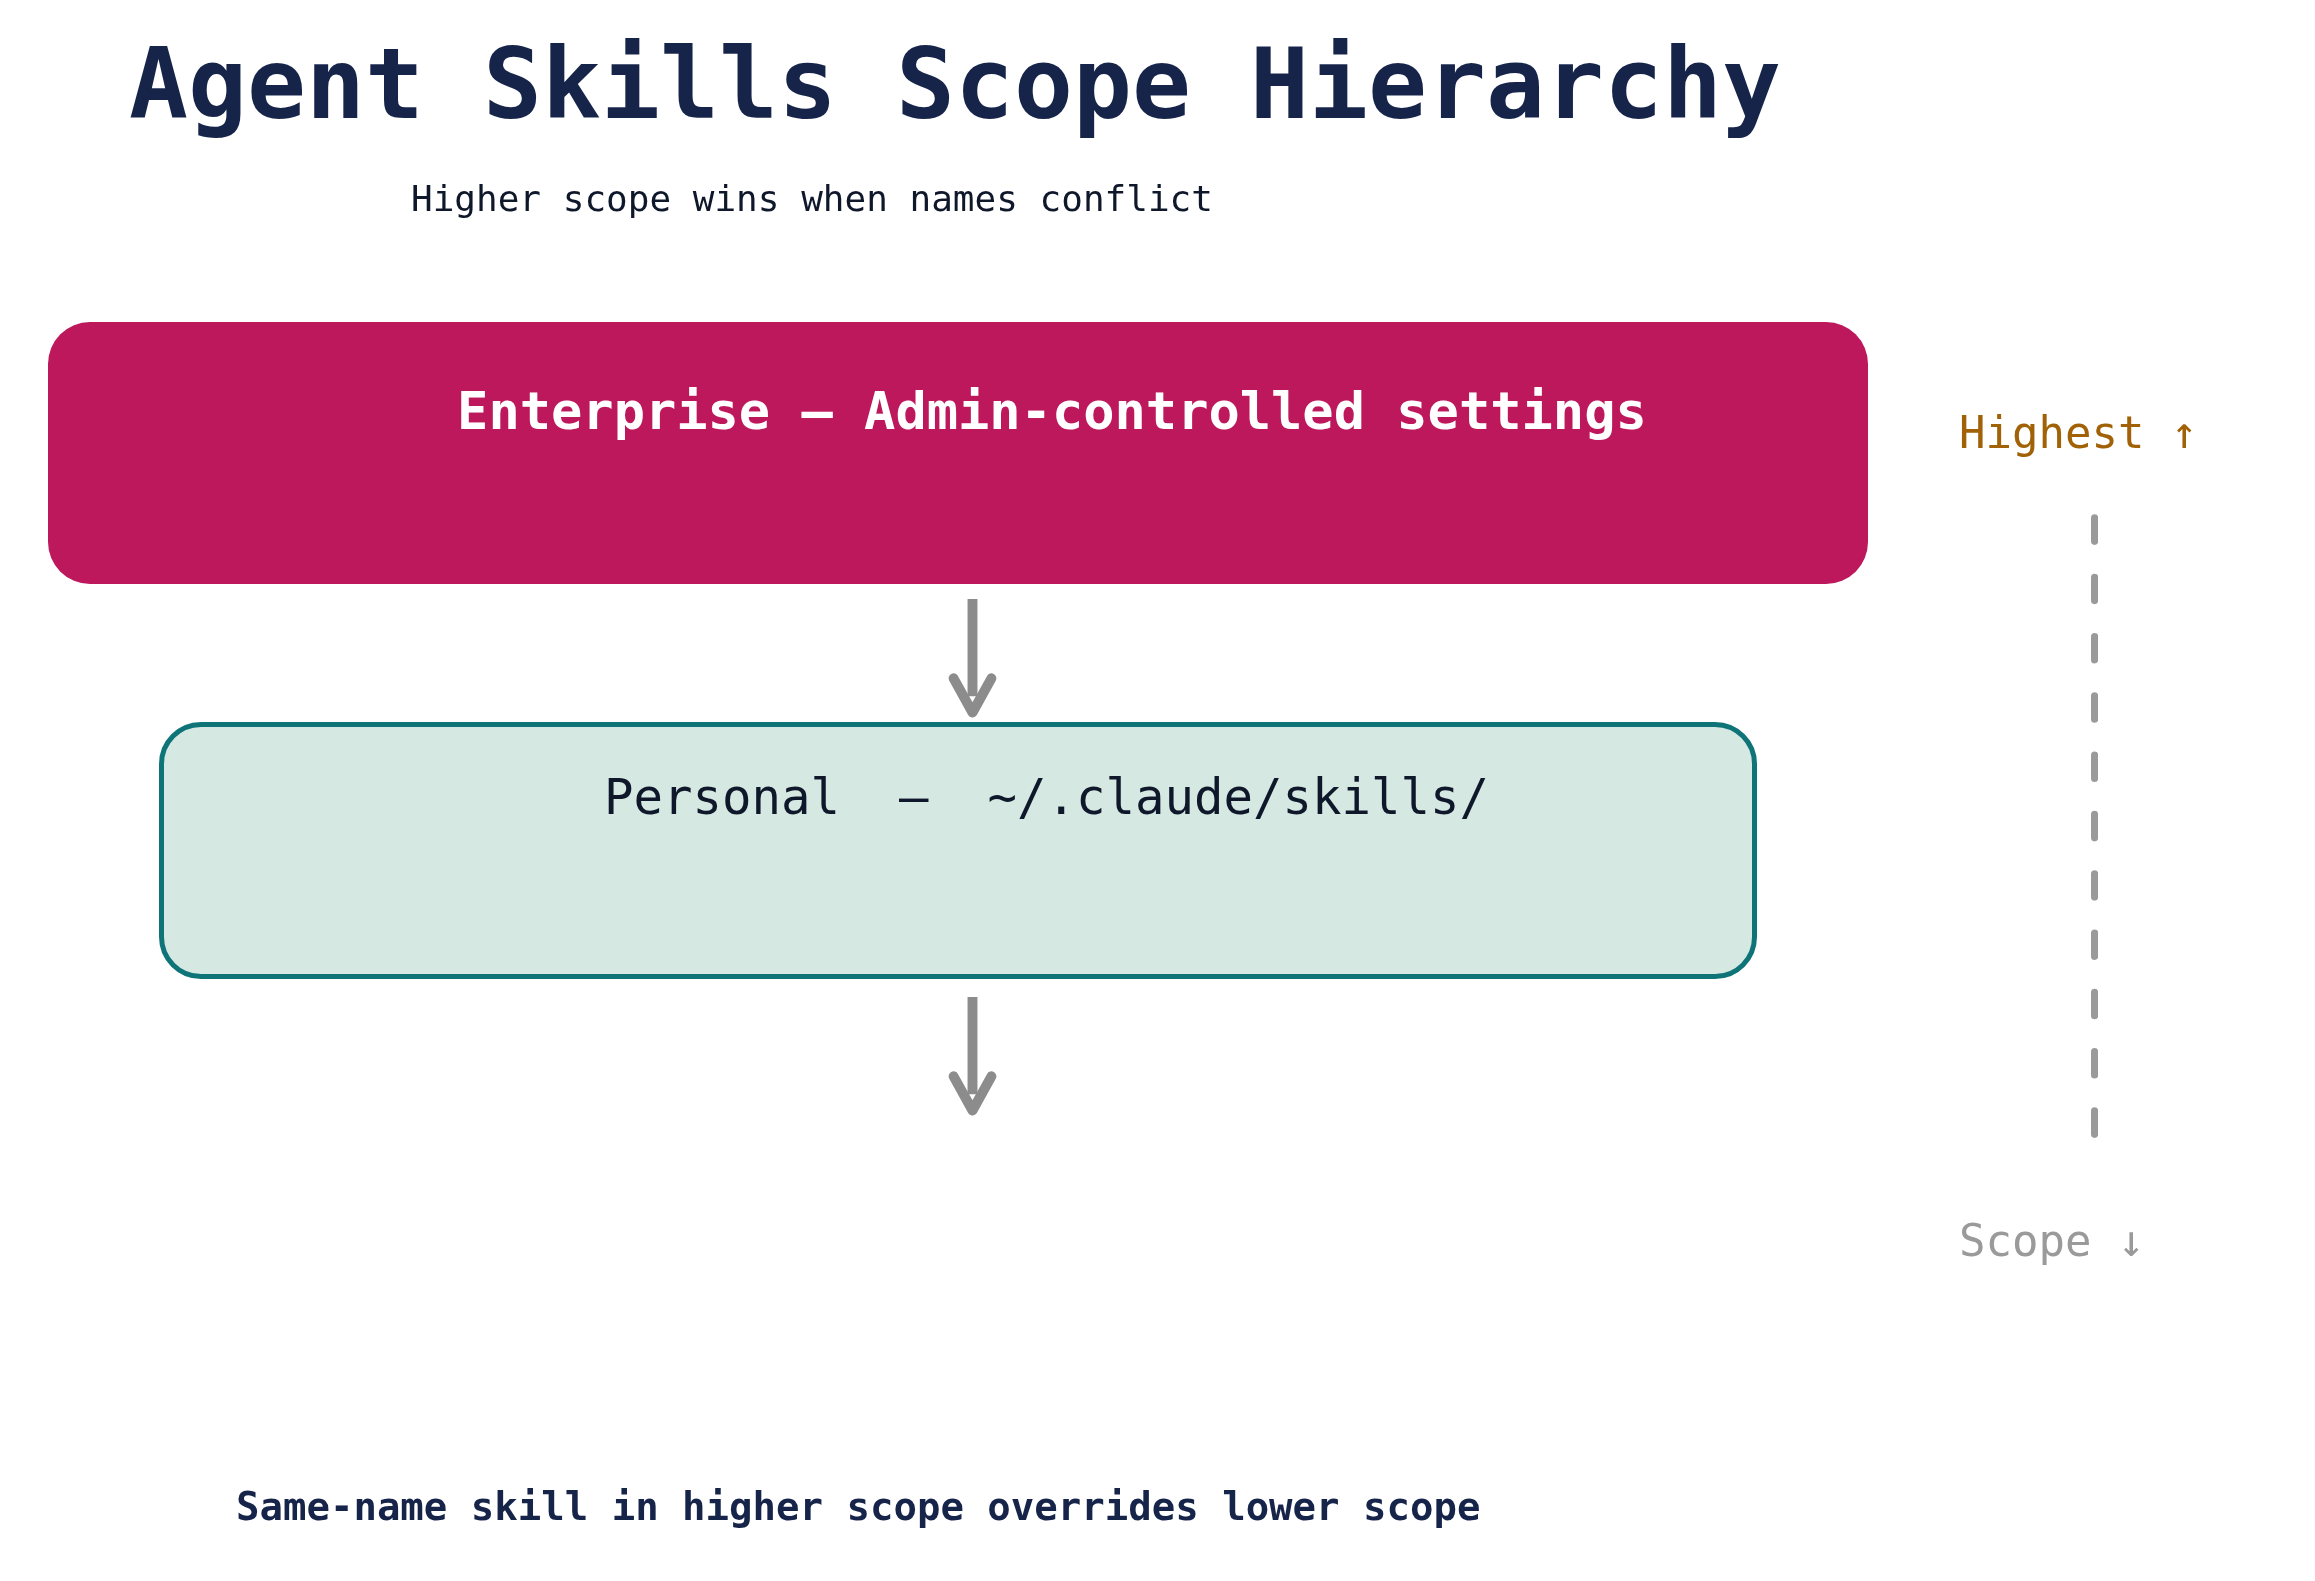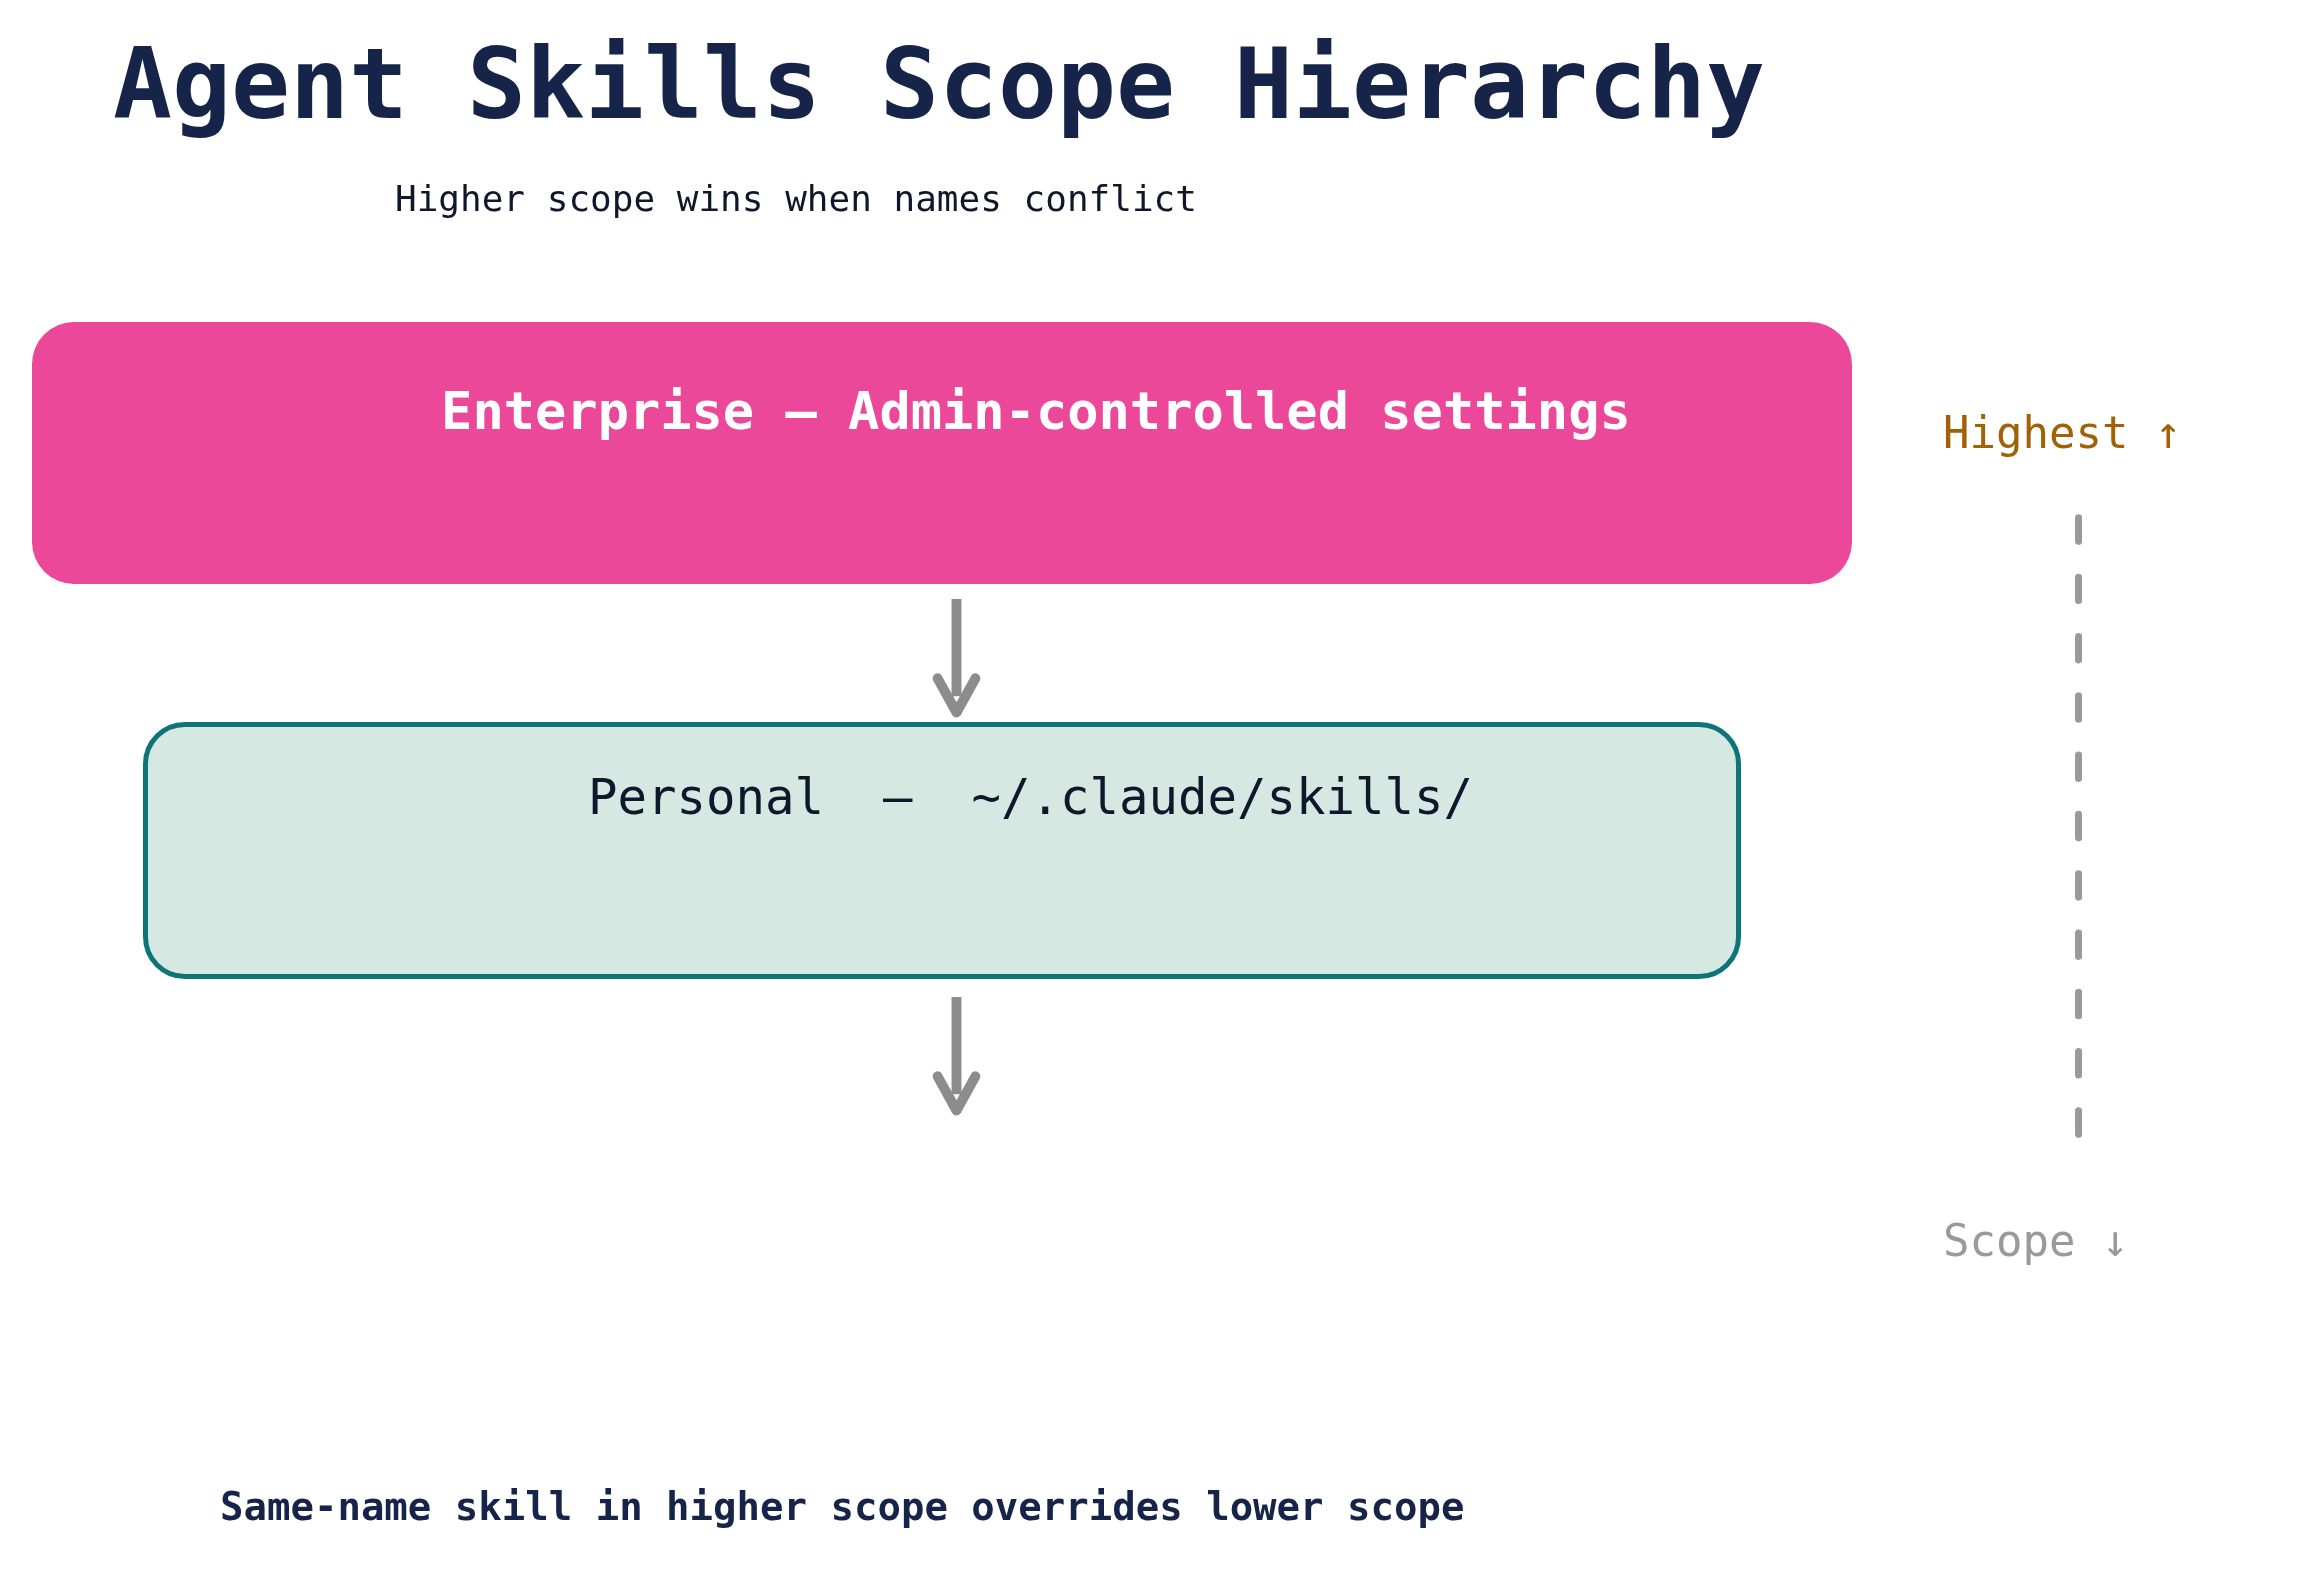--- a/index.html
+++ b/index.html
@@ -11,21 +11,21 @@
     width: 2316px;
     height: 1581px;
     position: relative;
     overflow: hidden;
     font-family: "DejaVu Sans Mono", "Liberation Mono", monospace;
     -webkit-font-smoothing: antialiased;
   }
 
   #stage {
     position: absolute;
-    left: 0; top: 0;
+    left: 16px; top: 0;
     width: 2120px;
     height: 1581px;
     background: #ffffff;
     border-radius: 21px;
   }
 
   
   .title {
     position: absolute;
     left: 113px;
@@ -58,21 +58,21 @@
     text-align: center;
     border-radius: 42px;
     white-space: pre;
   }
 
   .box-enterprise {
     left: 32px;
     top: 322px;
     width: 1820px;
     height: 262px;
-    background: #ec4899;
+    background: #be185d;
     border: none;
   }
   .box-enterprise .box-text {
     color: #ffffff;
     font-size: 52px;
     font-weight: 700;
     line-height: 1.35;
     transform: translateY(-42px);
   }
 

